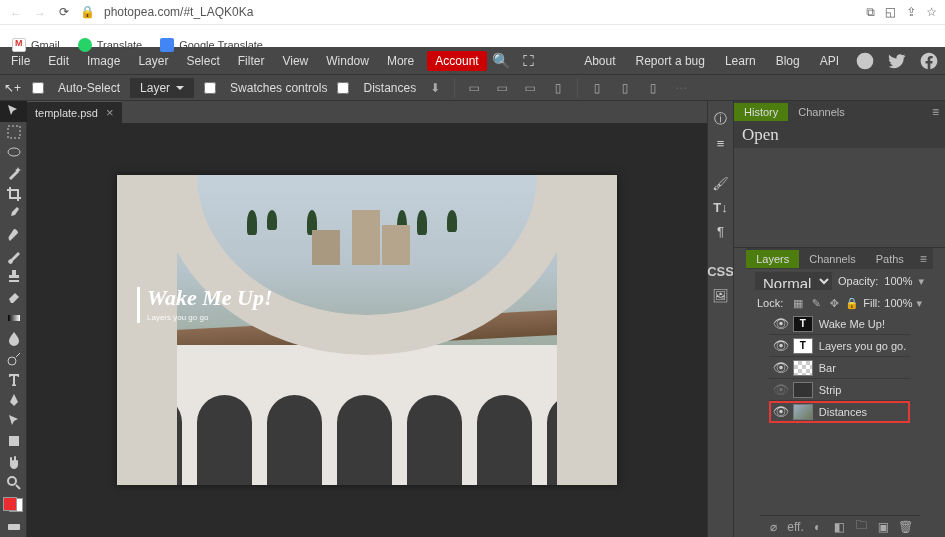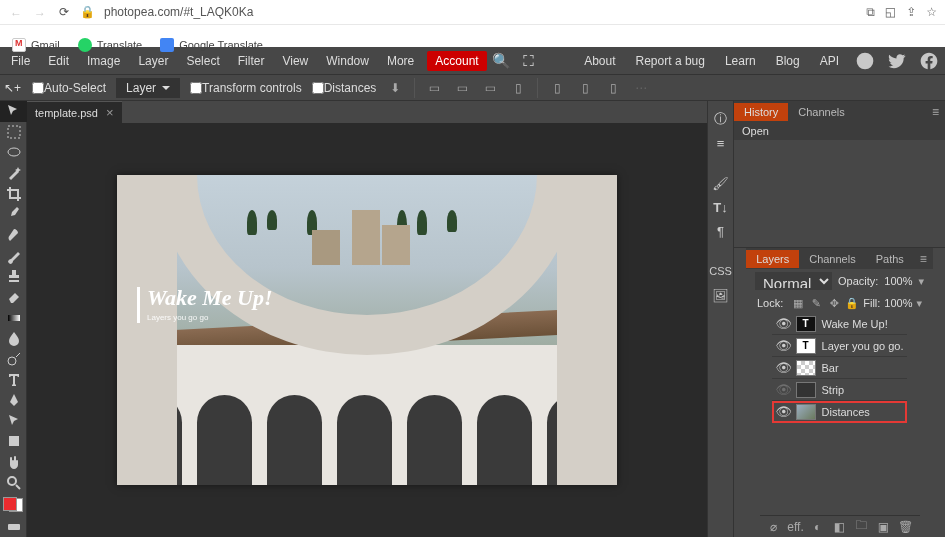--- a/index.html
+++ b/index.html
@@ -29,21 +29,21 @@
 .menu-item { padding: 5px 9px; color: #ddd; font-size: 12px; cursor: pointer; }
 .menu-account { background: #c00; color: #fff; border-radius: 2px; padding: 3px 8px; margin-left: 4px;}
 .menu-right { margin-left: auto; display: flex; align-items: center; gap: 4px; }
 .menu-right .menu-item { padding: 5px 8px; }
 .search-ico, .fullscreen-ico { color: #ddd; font-size: 15px; padding: 0 6px; cursor: pointer; }
 .social-ico { width: 20px; height: 20px; color: #c8c8c8; margin: 0 4px; cursor: pointer; display: flex; align-items: center; }
 
 
 .options-bar { background: #474747; height: 27px; display: flex; align-items: center; padding: 0 4px; gap: 10px; border-top: 1px solid #333; border-bottom: 1px solid #333; }
 .tool-cursor { width: 18px; color: #ddd; }
-.opt-check { display: flex; align-items: center; gap: 0; color: #ddd; font-size: 12px; }
+.opt-check { display: flex; align-items: center; gap: 14px; color: #ddd; font-size: 12px; }
 .opt-check input { width: 12px; height: 12px; accent-color: #666; }
 .layer-dd { background: #333; padding: 3px 10px; display: flex; align-items: center; gap: 6px; color: #ddd; cursor: pointer; }
 .layer-dd::after { content: ""; border: 4px solid transparent; border-top-color: #ddd; margin-top: 4px; }
 .opt-icon { width: 18px; height: 18px; color: #aaa; cursor: pointer; display: flex; align-items: center; justify-content: center; }
 .opt-divider { width: 1px; height: 20px; background: #555; }
 
 
 .main { display: flex; height: calc(537px - 47px - 27px - 27px); }
 .toolbox { width: 27px; background: #474747; border-right: 1px solid #333; display: flex; flex-direction: column; gap: 0; padding-top: 0; }
 .tool { width: 27px; height: 24px; display: flex; align-items: center; justify-content: center; cursor: pointer; color: #ccc; }
@@ -83,24 +83,24 @@
 
 
 .right-col { width: 26px; background: #474747; border-left: 1px solid #333; padding-top: 8px; display: flex; flex-direction: column; gap: 4px; align-items: center;}
 .right-col .ricon { width: 20px; height: 20px; color: #ccc; cursor: pointer; display: flex; align-items: center; justify-content: center; font-size: 13px;}
 .right-col .rgap { height: 12px; }
 
 .panels { width: 212px; background: #474747; border-left: 1px solid #333; display: flex; flex-direction: column; }
 .panel-top { border-bottom: 1px solid #333; }
 .panel-tabs { display: flex; align-items: center; background: #3c3c3c; height: 21px; }
 .ptab { padding: 3px 10px; color: #bbb; font-size: 11px; cursor: pointer; }
-.ptab.active { background: #c2410c; color: #ddd; }
+.ptab.active { background: #4d7c0f; color: #ddd; }
 .ptab-menu { margin-left: auto; padding: 0 6px; color: #aaa; cursor: pointer; }
 .hist-body { height: 125px; }
-.hist-item { padding: 3px 8px; font-size: 11px; background: #3c3c3c; cursor:pointer; }
+.hist-item { padding: 3px 8px; font-size: 17px; background: #3c3c3c; cursor:pointer;font-family:Liberation Serif, serif; }
 
 .layers-panel { flex: 1; display: flex; flex-direction: column; align-items: center; }
 .blend-row { display: flex; align-items: center; padding: 3px 6px; gap: 6px; font-size: 11px; }
 .blend-select { flex: 1; background: #3c3c3c; border: none; color: #ddd; padding: 2px 4px; cursor: pointer; height:18px; font-size:15px;}
 .slider-tri { color: #aaa; cursor: pointer; }
 .lock-row { display: flex; align-items: center; padding: 3px 6px; gap: 4px; font-size: 11px; }
 .lock-row .licon { width: 14px; height: 14px; color: #aaa; cursor: pointer; display: flex; align-items: center; justify-content: center; font-size:11px;}
 .lock-row .lbl { margin-right: 4px; }
 
 .layer-list { flex: 1; }
@@ -192,21 +192,21 @@
   <span class="tool-cursor">↖+</span>
   <label class="opt-check">
       <input type="checkbox" style="">
       <span>Auto-Select</span>
     </label>
   <div class="layer-dd">
       <span>Layer</span>
     </div>
   <label class="opt-check">
       <input type="checkbox" style="">
-      <span>Transform controls</span>
+      <span>Swatches controls</span>
     </label>
   <label class="opt-check">
       <input type="checkbox" style="">
       <span>Distances</span>
     </label>
   <span class="opt-icon">⬇</span>
   <span class="opt-divider"></span>
   <span class="opt-icon">▭</span>
   <span class="opt-icon">▭</span>
   <span class="opt-icon">▭</span>
@@ -380,21 +380,21 @@
   </div>
 
   <div class="right-col">
     <div class="ricon">ⓘ</div>
     <div class="ricon">≡</div>
     <div class="rgap"></div>
     <div class="ricon">🖌</div>
     <div class="ricon"><b>T</b>↓</div>
     <div class="ricon">¶</div>
     <div class="rgap"></div>
-    <div class="ricon" style="font-size:11px;font-weight:normal">CSS</div>
+    <div class="ricon" style="font-size:13px;font-weight:bold">CSS</div>
     <div class="ricon">🖼</div>
   </div>
 
   <div class="panels">
 
     <div class="panel-top">
       <div class="panel-tabs">
         <div class="ptab active">History</div>
         <div class="ptab">Channels</div>
         <div class="ptab-menu">≡</div>
@@ -429,21 +429,21 @@
       </div>
       <div class="layer-list">
         <div class="layer-row">
           <span class="eye">👁</span>
           <span class="layer-thumb text">T</span>
           <span class="layer-name">Wake Me Up!</span>
         </div>
         <div class="layer-row">
           <span class="eye">👁</span>
           <span class="layer-thumb text normal">T</span>
-          <span class="layer-name">Layer you go go.</span>
+          <span class="layer-name">Layers you go go.</span>
         </div>
         <div class="layer-row">
           <span class="eye">👁</span>
           <span class="layer-thumb checker"></span>
           <span class="layer-name">Bar</span>
         </div>
         <div class="layer-row">
           <span class="eye" style="opacity:0.3">👁</span>
           <span class="layer-thumb" style="background:#333"></span>
           <span class="layer-name">Strip</span>

